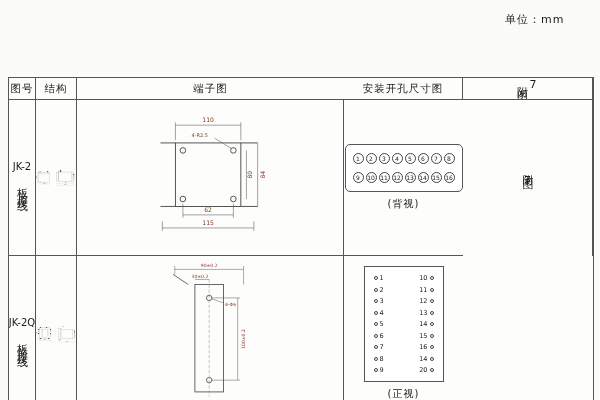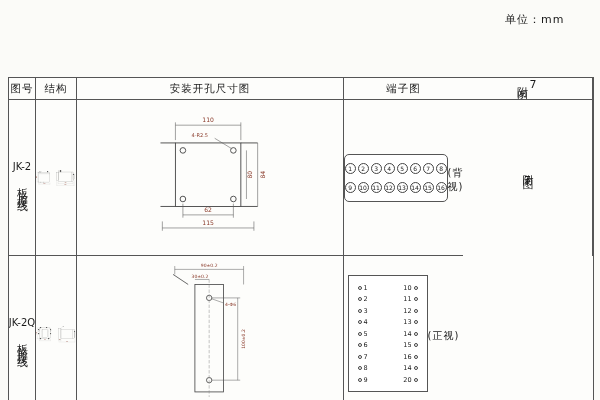--- a/index.html
+++ b/index.html
@@ -19,21 +19,21 @@
   .model { font-size:10px; white-space:nowrap; }
   .drawcell { gap:3px; }
   
   .ln rect, .ln line, .ln circle, .ln path { stroke:#4a4a4a; fill:none; stroke-width:1; }
   .thin rect, .thin line, .thin circle { stroke:#5a5a5a; fill:none; stroke-width:0.6; }
   .dash { stroke:#8a8a8a; stroke-width:0.6; stroke-dasharray:4 2; fill:none; }
   text.dim { fill:#8a3b2b; font-size:6.5px; }
   text.dimsm { fill:#8a3b2b; font-size:5.4px; }
   text.lbl { fill:#333; font-size:6.5px; }
   
-  .termcell { }
+  .termcell { flex-direction:column; }
   .termbox1 { width:118px; height:48px; border:1px solid #555; border-radius:5px; background:#fff;
               display:flex; flex-direction:column; justify-content:space-evenly; align-items:center; }
   .trow { display:flex; gap:2px; }
   .tc { width:11px; height:11px; border:1px solid #444; border-radius:50%; font-size:6px;
         display:flex; align-items:center; justify-content:center; color:#222; }
   .termbox2 { width:80px; border:1px solid #555; background:#fff; padding:6px 9px;
               display:flex; flex-direction:column; gap:1px; }
   .trow2 { display:flex; align-items:center; justify-content:space-between; font-size:6.5px; height:10.5px; }
   .pairl, .pairr { display:flex; align-items:center; gap:2px; }
   .dot { width:4px; height:4px; border:1px solid #444; border-radius:50%; display:inline-block; background:#fff; }
@@ -43,22 +43,22 @@
 <body>
 
 <div class="page">
 
   <div class="unit">单位：mm</div>
 
   <div class="tbl">
 
     <div class="cell hdr">图号</div>
     <div class="cell hdr">结构</div>
+    <div class="cell hdr lastcol">端子图</div>
     <div class="cell hdr">安装开孔尺寸图</div>
-    <div class="cell hdr lastcol">端子图</div>
 
     <div class="cell">
       <div class="vtext">附图7</div>
     </div>
 
     <div class="cell structcell">
       <div class="model">JK-2</div>
       <div class="vtext">板后接线</div>
     </div>
 

